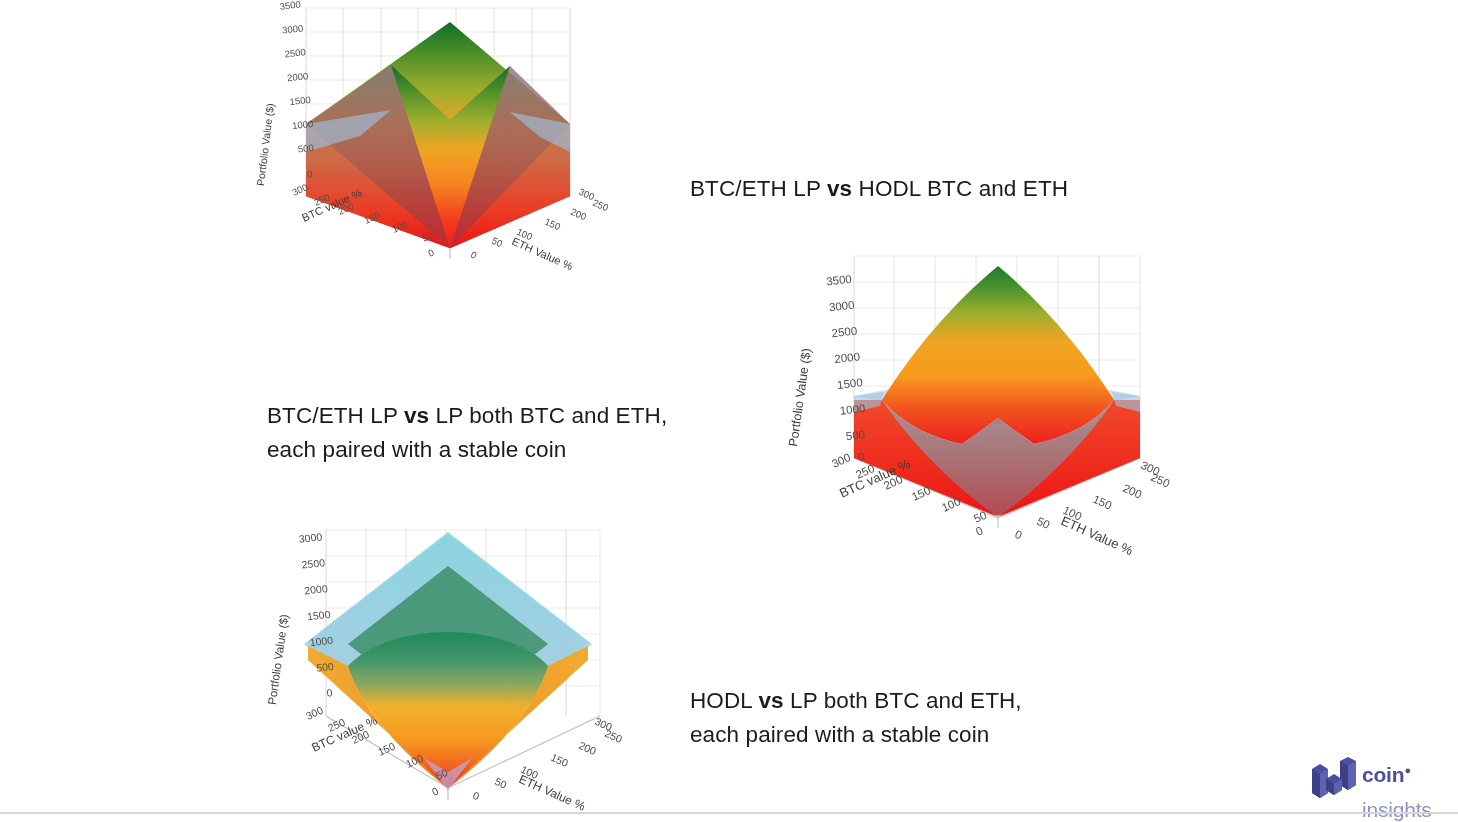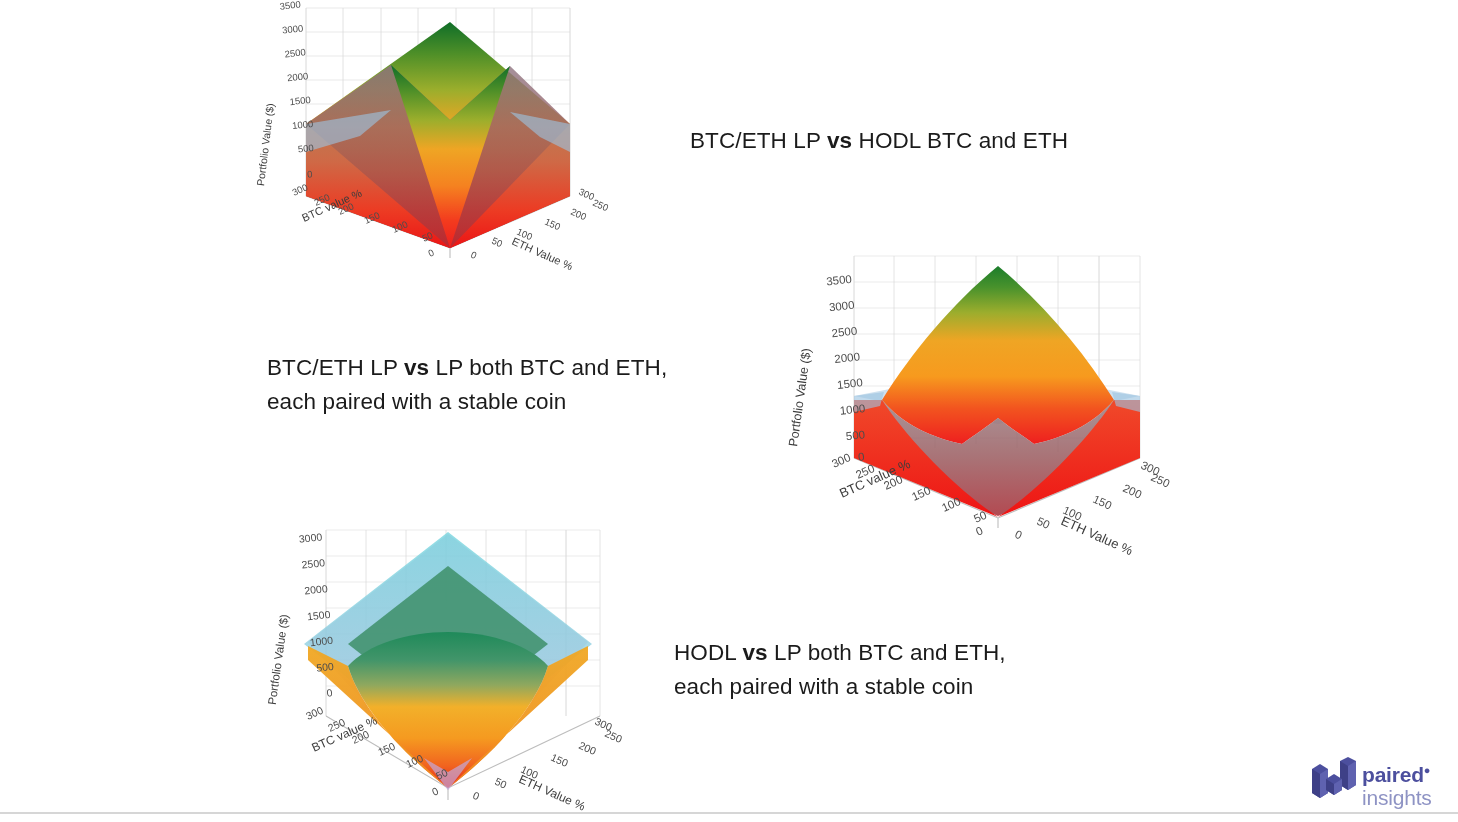--- a/index.html
+++ b/index.html
@@ -33,26 +33,27 @@
 
   
   .caption {
     position: absolute;
     font-family: "Liberation Sans", sans-serif;
     font-size: 22.5px;
     line-height: 34px;
     color: #1b1b1b;
     letter-spacing: 0.1px;
     white-space: pre-line;
+    margin-top: 48px;
   }
   .caption b { font-weight: 700; }
 
   #caption-1 { left: 690px; top: 124px; }
   #caption-2 { left: 267px; top: 351px; }
-  #caption-3 { left: 674px; top: 636px; }
+  #caption-3 { left: 690px; top: 636px; }
 
   
   .figure {
     position: absolute;
   }
   #figure-1 { left: 248px; top: 0px;   width: 372px; height: 290px; }
   #figure-2 { left: 762px; top: 248px; width: 430px; height: 312px; }
   #figure-3 { left: 248px; top: 520px; width: 392px; height: 300px; }
 
   .figure svg { display: block; width: 100%; height: 100%; }
@@ -81,20 +82,21 @@
     letter-spacing: -0.2px;
     line-height: 22px;
   }
   .logo-insights {
     font-family: "Liberation Sans", sans-serif;
     font-size: 21px;
     font-weight: 400;
     color: #8e93c4;
     letter-spacing: -0.2px;
     line-height: 23px;
+    margin-top: 12px;
   }
   .logo-dot {
     font-size: 11px;
     vertical-align: super;
   }
 </style>
 </head>
 <body>
 
 <div class="slide">
@@ -424,20 +426,20 @@
         <polygon points="30,4 38,0 46,4 46,28 38,33 30,28" fill="#4c4f9e"></polygon>
         <polygon points="30,4 38,9 38,33 30,28" fill="#3e4087"></polygon>
         <polygon points="38,9 46,4 46,28 38,33" fill="#5f62b0"></polygon>
 
         <polygon points="16,22 24,17 32,22 32,33 24,38 16,33" fill="#4c4f9e"></polygon>
         <polygon points="16,22 24,27 24,38 16,33" fill="#3e4087"></polygon>
         <polygon points="24,27 32,22 32,33 24,38" fill="#5f62b0"></polygon>
       </g>
     </svg>
     <div class="wordmark">
-      <div class="logo-novum"><span>paired</span><span class="logo-dot">●</span></div>
+      <div class="logo-novum"><span>coin</span><span class="logo-dot">●</span></div>
       <div class="logo-insights">insights</div>
     </div>
   </div>
 
   <div class="bottom-rule"></div>
 
 </div>
 
 </body></html>

